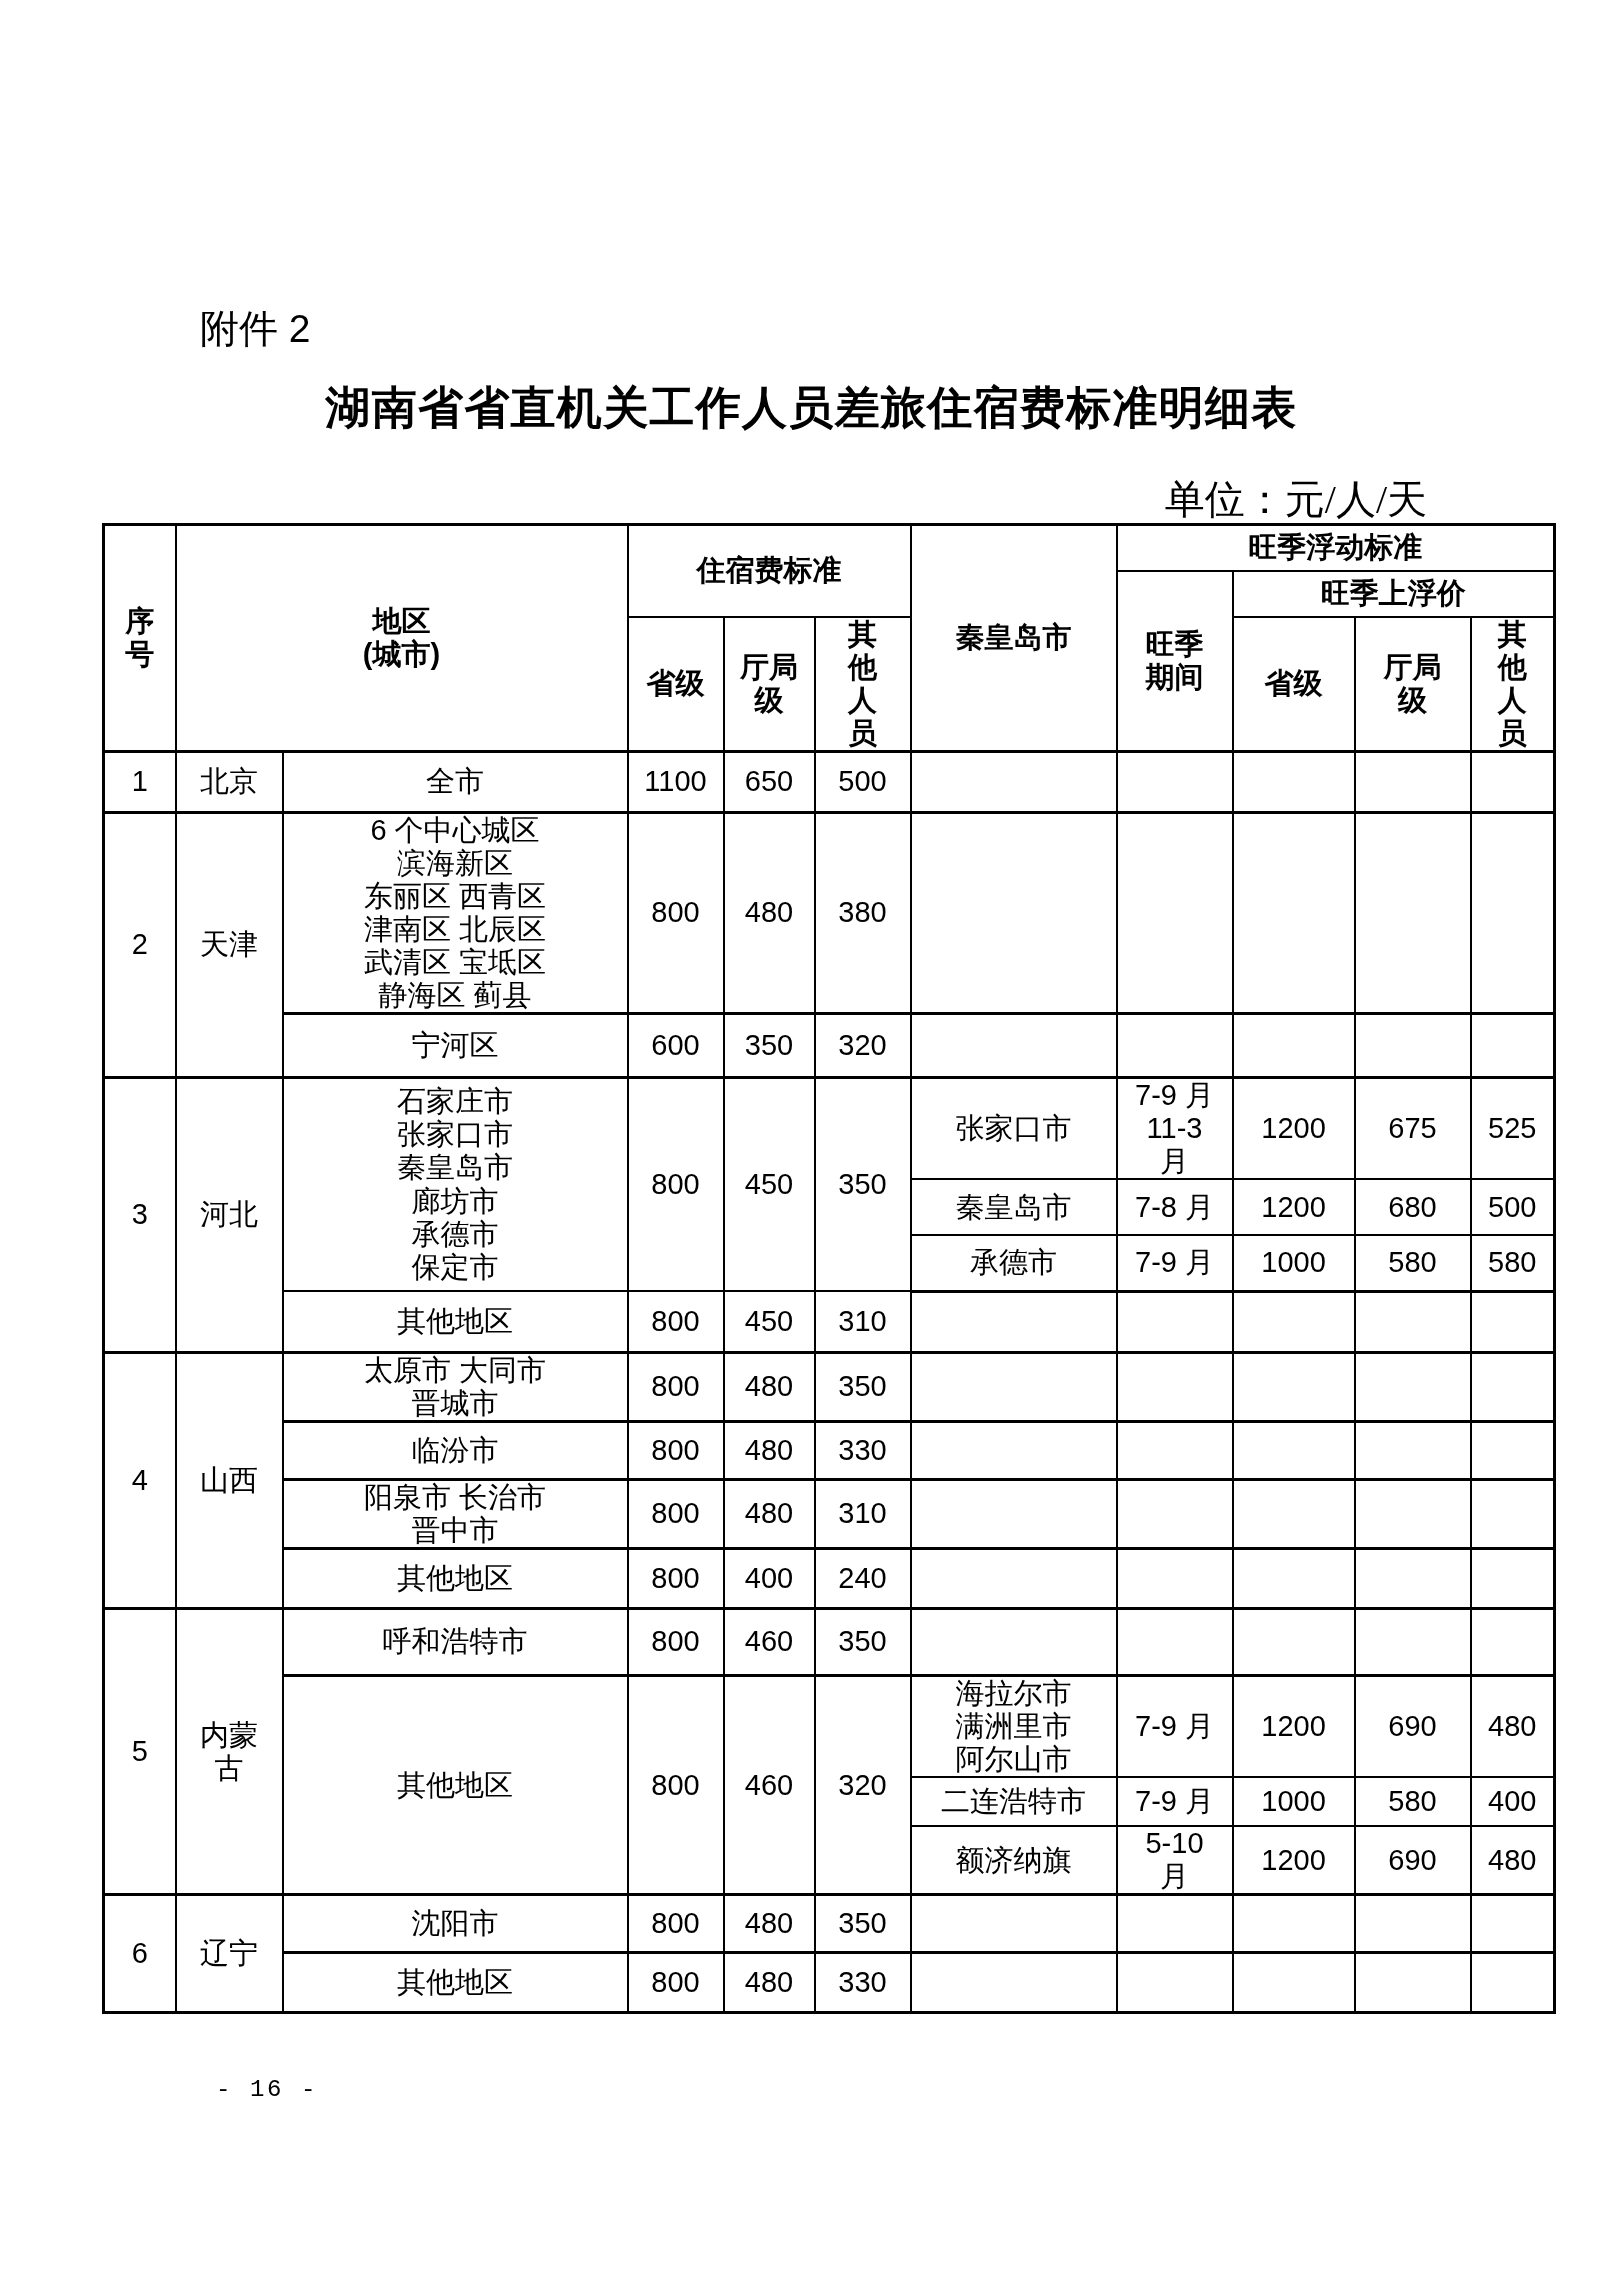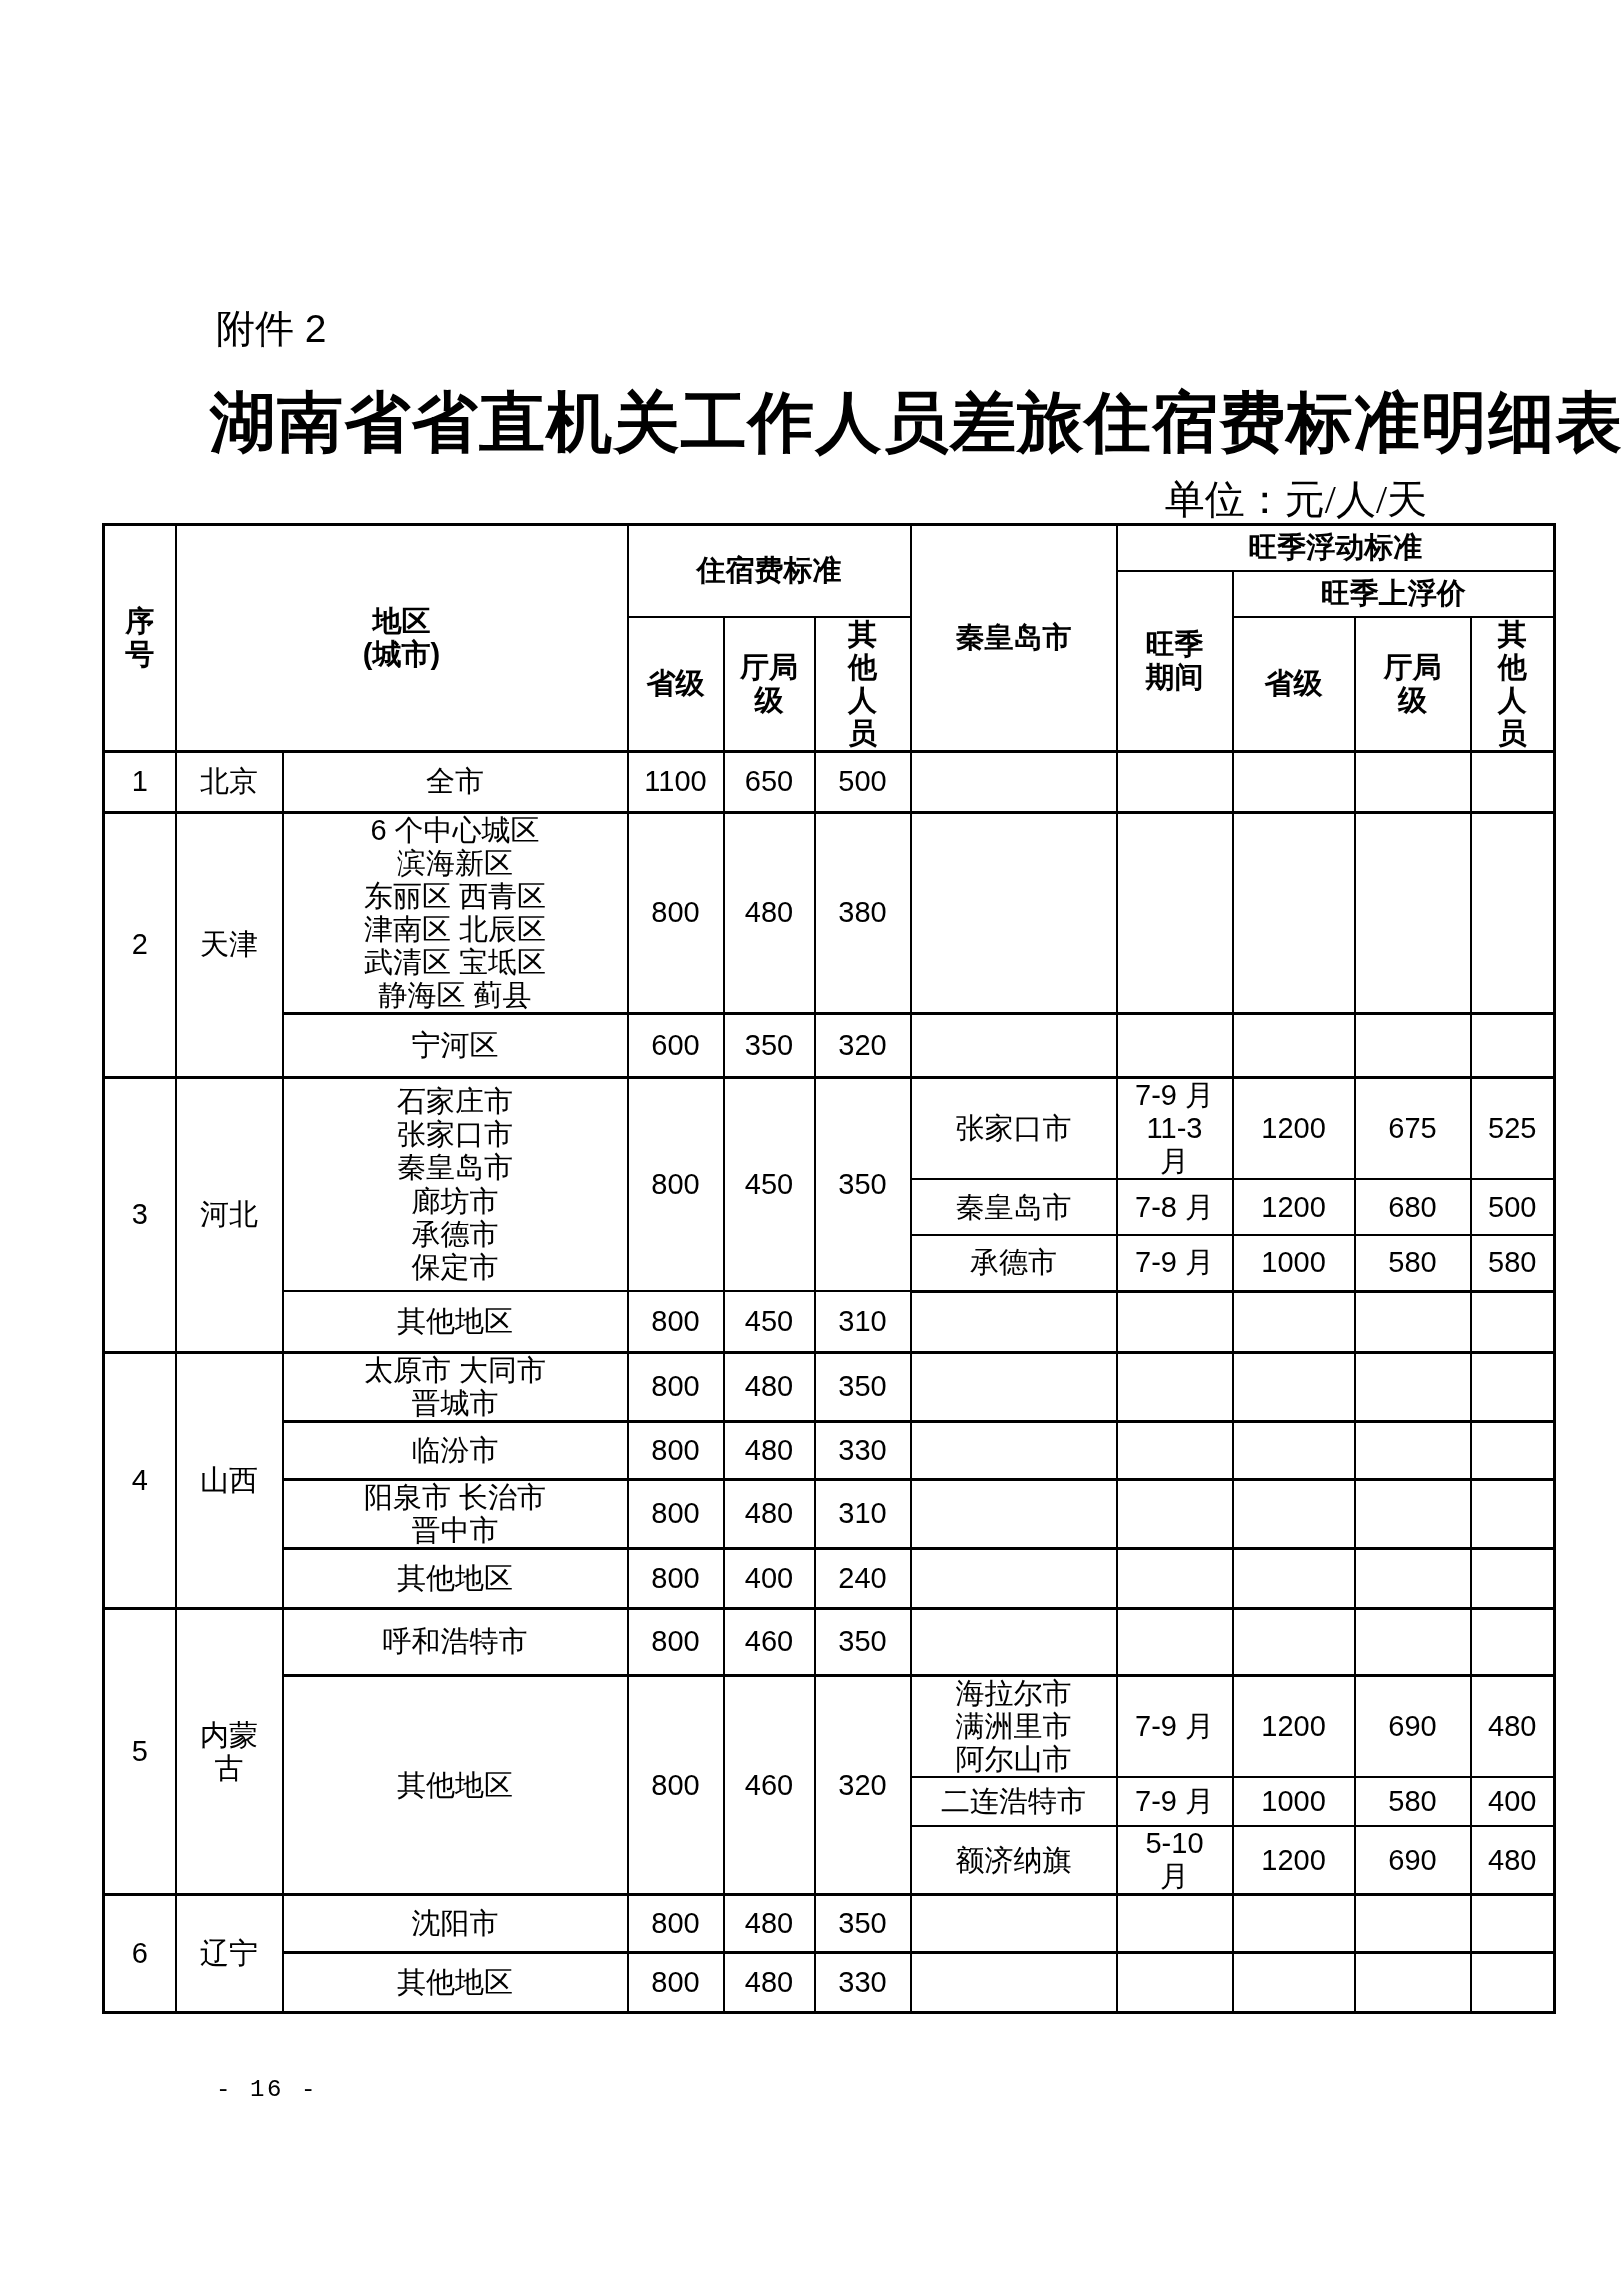--- a/index.html
+++ b/index.html
@@ -1,22 +1,22 @@
 <!DOCTYPE html>
 <html style="font-size:10.5px"><head>
 <meta charset="utf-8">
 <style>
   html,body{margin:0;padding:0;}
   body{width:1623px;height:2295px;background:#ffffff;position:relative;
        font-family:"Liberation Sans",sans-serif;color:#000;}
   .page{position:absolute;inset:0;}
-  .attachment{position:absolute;left:216px;top:302px;font-size:39px;
+  .attachment{position:absolute;left:200px;top:302px;font-size:39px;
        font-family:"Liberation Sans",sans-serif;}
-  .title{position:absolute;left:0;right:0;top:378px;margin:0;text-align:right;
-       font-size:66px;font-weight:bold;letter-spacing:1.3px;
+  .title{position:absolute;left:0;right:0;top:378px;margin:0;text-align:center;
+       font-size:45px;font-weight:bold;letter-spacing:1.3px;
        font-family:"Liberation Serif",serif;}
   .unit-note{position:absolute;right:196px;top:472px;font-size:40px;
        font-family:"Liberation Serif",serif;}
   table.rate{position:absolute;left:102px;top:523px;width:1450px;
        border-collapse:collapse;table-layout:fixed;border:3.9px solid #000;}
   table.rate td{border:2px solid #000;text-align:center;vertical-align:middle;
        font-size:29px;line-height:1.14;white-space:pre-line;padding:0;overflow:hidden;}
   td.hd{font-weight:bold;}
   tr.hb4 > td{border-bottom-width:2.6px;}
   tr.hb5 > td{border-bottom-width:3.3px;}

